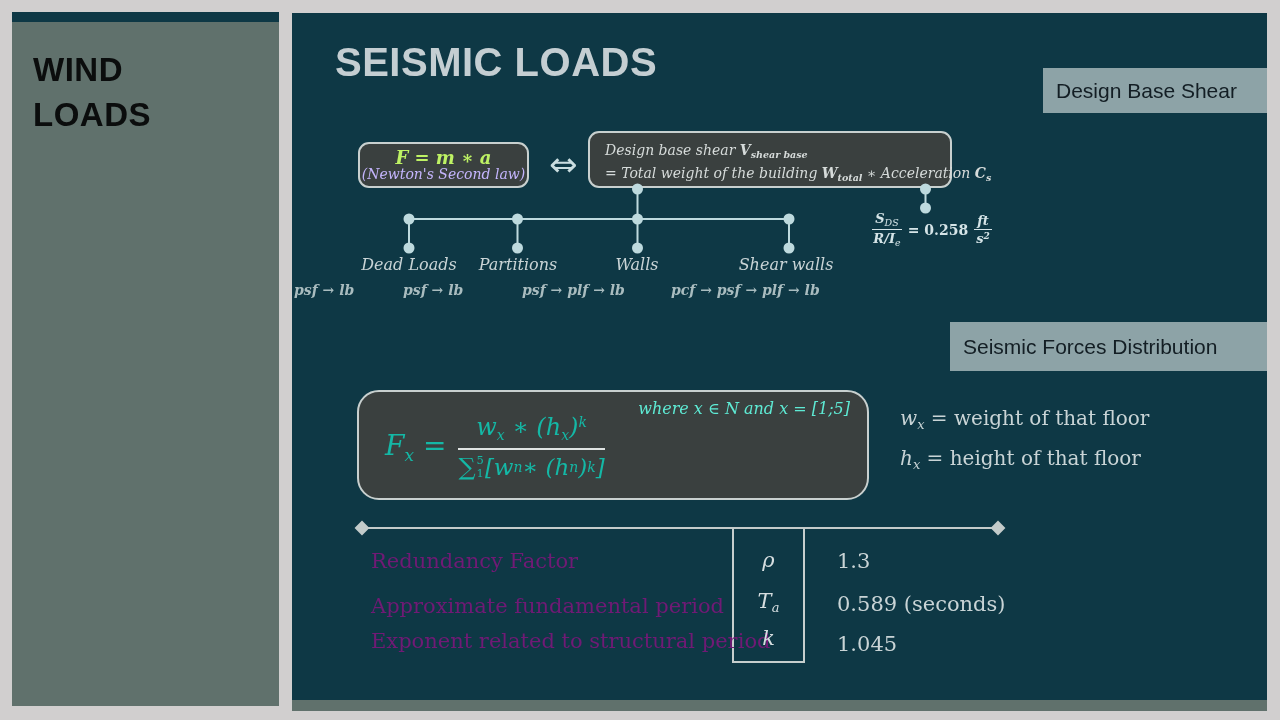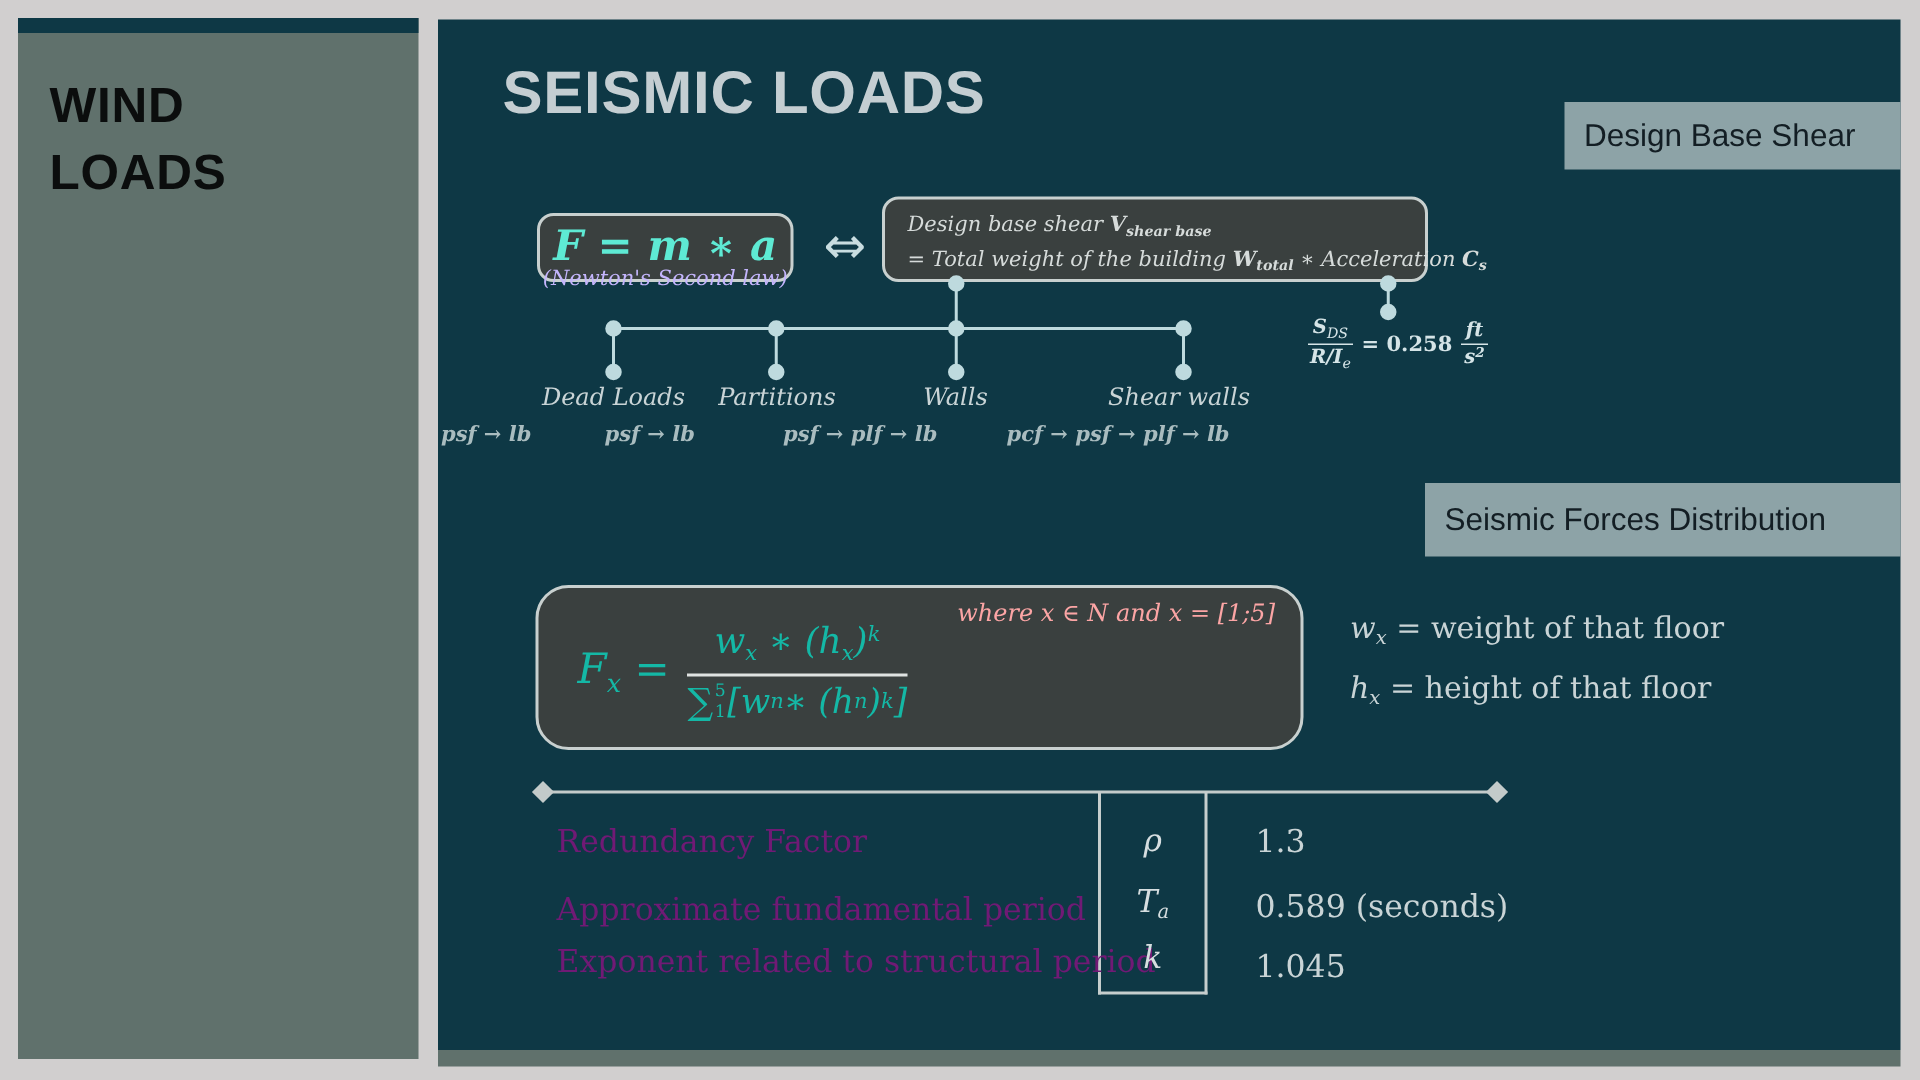--- a/index.html
+++ b/index.html
@@ -23,21 +23,21 @@
   .slide-strip { position:absolute; left:292px; top:700px; width:975px; height:11px; background:#60716c; }
   .slide-title { position:absolute; left:335px; top:40px; font-size:40px; font-weight:bold; color:#c4ced2; letter-spacing:.5px; }
 
   .tag { position:absolute; background:#8da3a7; color:#131e24; font-size:21px; display:flex; align-items:center; padding-left:13px; }
   .tag-dbs { left:1043px; top:68px; width:224px; height:45px; }
   .tag-sfd { left:950px; top:322px; width:317px; height:49px; }
 
   
   .mbox { position:absolute; background:#3a403f; border:2px solid #c8d0cf; border-radius:11px; }
   .newton { left:358px; top:142px; width:171px; height:46px; text-align:center; padding-top:3px; }
-  .newton-f { font-size:28px; font-weight:600; color:#5eead4; }
+  .newton-f { font-size:18px; font-weight:600; color:#bef264; }
   .newton-cap { font-size:14px; color:#c4b5fd; margin-top:-2px; }
   .equiv { position:absolute; left:549px; top:144px; font-size:34px; color:#c9dde0; font-family:"DejaVu Sans", sans-serif; }
   .bshear { left:588px; top:131px; width:364px; height:57px; padding:7px 0 0 15px; }
   .bs-line { font-size:14px; color:#d6dbda; line-height:1.55; white-space:nowrap; }
   .bs-line b { font-weight:bold; }
   .msub { font-size:9.5px; font-weight:bold; vertical-align:-3px; }
 
   
   .branch { position:absolute; width:230px; text-align:center; white-space:nowrap; }
   .branch-units { position:absolute; width:230px; font-size:14px; font-weight:bold; color:#a9bcbf; white-space:nowrap; }
@@ -46,21 +46,21 @@
   .accel { position:absolute; left:862px; top:211px; width:140px; display:flex; align-items:center; justify-content:center; gap:6px; color:#d5e4e7; }
   .frac { display:inline-flex; flex-direction:column; text-align:center; font-size:13px; font-weight:bold; }
   .frac .fnum { padding:0 3px 1px 3px; border-bottom:1.5px solid #d5e4e7; }
   .frac .fden { padding-top:1px; }
   .accel-eq { font-size:14px; font-style:normal; font-family:"DejaVu Serif", serif; font-weight:bold; }
   .accel .msub { font-weight:normal; }
   .usup { font-size:9px; vertical-align:4px; }
 
   
   .dist { left:357px; top:390px; width:512px; height:110px; border-radius:22px; border-width:2.5px; }
-  .dist-cond { position:absolute; top:7px; right:17px; font-size:16px; color:#fca5a5; }
+  .dist-cond { position:absolute; top:7px; right:17px; font-size:16px; color:#5eead4; }
   .dist-formula { position:absolute; left:26px; top:15px; height:80px; display:flex; align-items:center; gap:12px; color:#14b8a6; }
   .dist-lhs { font-size:28px; white-space:nowrap; }
   .dist-lhs .dsub { font-size:17px; vertical-align:-6px; }
   .bigfrac { display:inline-flex; flex-direction:column; text-align:center; }
   .bigfrac .bnum { font-size:24px; padding:0 10px 5px 10px; border-bottom:2px solid #dfe3e2; white-space:nowrap; }
   .bigfrac .bden { font-size:23px; padding-top:3px; white-space:nowrap; display:flex; justify-content:center; align-items:center; }
   .vsub { font-size:14px; vertical-align:-5px; }
   .vsup { font-size:14px; vertical-align:8px; }
   .sigma { font-size:24px; font-style:normal; }
   .sum-limits { display:inline-flex; flex-direction:column; font-size:11.5px; line-height:1.15; font-style:normal; margin:0 1px 0 1px; }

